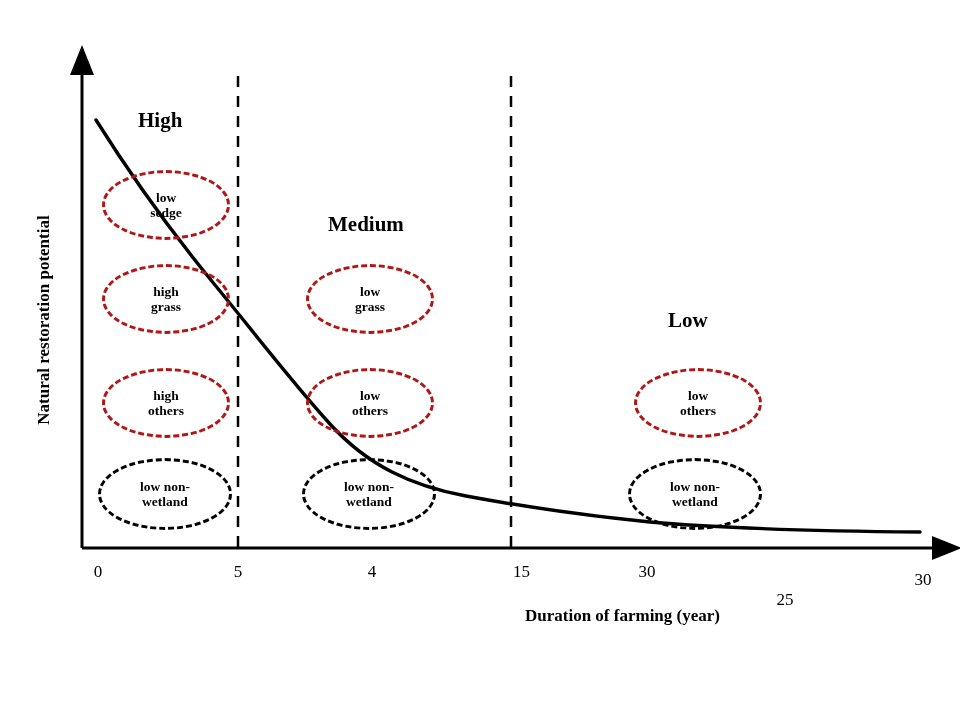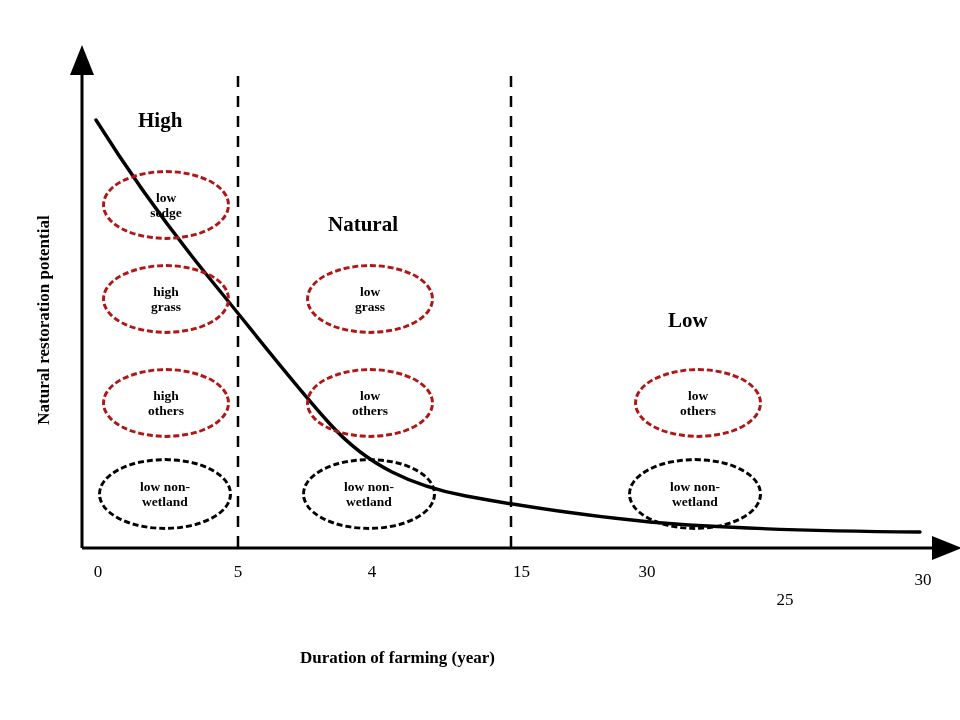--- a/index.html
+++ b/index.html
@@ -33,22 +33,21 @@
     left: -86px;
     top: 310px;
     width: 260px;
     text-align: center;
     transform: rotate(-90deg);
   }
   #xlabel {
     left: 300px;
     top: 606px;
     width: 420px;
-    text-align: left;
-    margin-top: 42px;
+    text-align: right;
   }
   .tick-label {
     position: absolute;
     font-size: 17px;
     color: #000000;
     text-align: center;
     width: 40px;
   }
   .zone-label {
     position: absolute;
@@ -109,21 +108,21 @@
 
   <div class="tick-label" style="left: 78px; top: 562px;">0</div>
   <div class="tick-label" style="left: 218px; top: 562px;">5</div>
   <div class="tick-label" style="left: 352px; top: 562px;">4</div>
   <div class="tick-label" style="left: 490px; top: 562px; text-align: right;">15</div>
   <div class="tick-label" style="left: 627px; top: 562px;">30</div>
   <div class="tick-label" style="left: 765px; top: 562px; margin-top: 28px;">25</div>
   <div class="tick-label" style="left: 903px; top: 562px; margin-top: 8px;">30</div>
 
   <div class="zone-label" style="left: 138px; top: 108px;">High</div>
-  <div class="zone-label" style="left: 328px; top: 212px;">Natural</div>
+  <div class="zone-label" style="left: 328px; top: 212px;">Medium</div>
   <div class="zone-label" style="left: 668px; top: 308px;">Low</div>
 
   <div class="bubble red" style="left: 102px; top: 170px; width: 128px; height: 70px;">
     <div>
       <span>low</span>
       <span>sedge</span>
     </div>
   </div>
 
   <div class="bubble red" style="left: 102px; top: 264px; width: 128px; height: 70px;">

